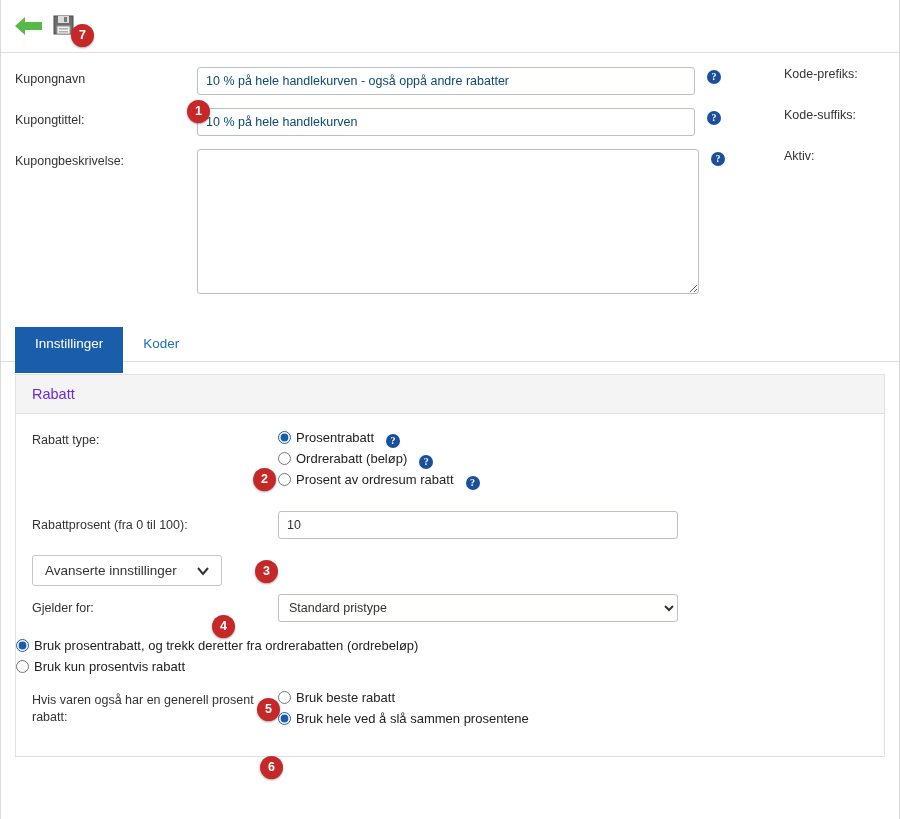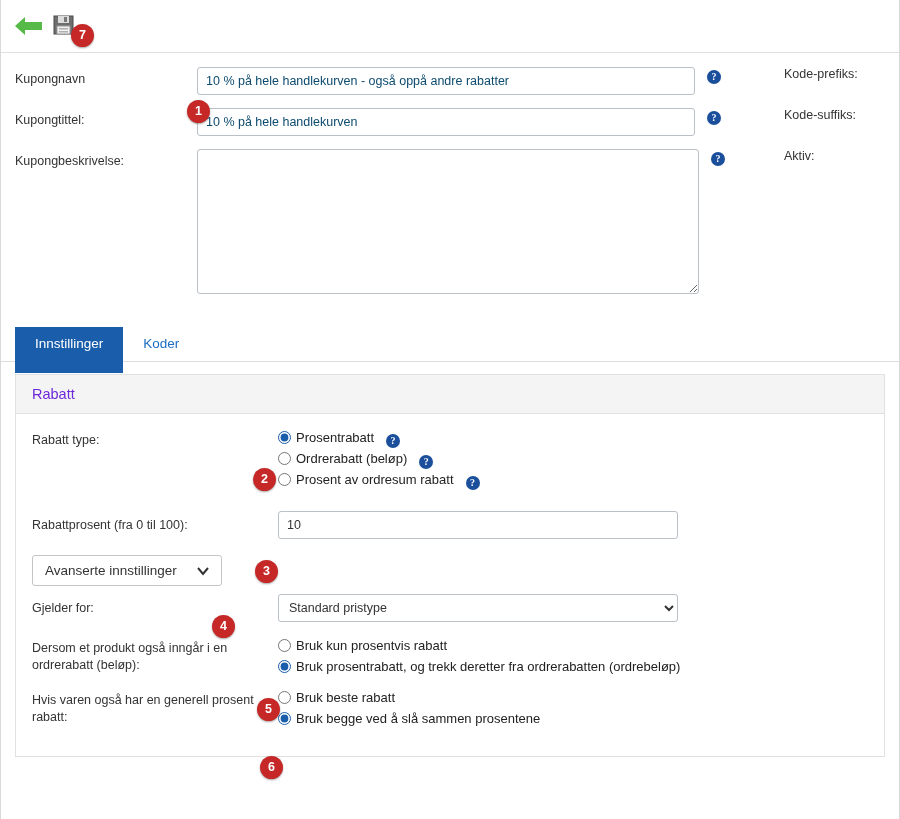--- a/index.html
+++ b/index.html
@@ -365,43 +365,42 @@
       </div>
 
       <div class="frow">
         <div class="flbl" style="padding-top:6px;">Gjelder for:</div>
         <select class="sel">
           <option>Standard pristype</option>
         </select>
       </div>
 
       <div class="frow" style="margin-top:16px;">
-        <div class="flbl">Dersom et produkt også inngår i en ordrerabatt (beløp):</div>
         <div>
+          <div class="radio-line">
+            <input type="radio" name="ordrerabattvalg" checked="" style="">
+            <label>Bruk prosentrabatt, og trekk deretter fra ordrerabatten (ordrebeløp)</label>
+          </div>
           <div class="radio-line">
             <input type="radio" name="ordrerabattvalg" style="">
             <label>Bruk kun prosentvis rabatt</label>
-          </div>
-          <div class="radio-line">
-            <input type="radio" name="ordrerabattvalg" checked="" style="">
-            <label>Bruk prosentrabatt, og trekk deretter fra ordrerabatten (ordrebeløp)</label>
           </div>
         </div>
       </div>
 
       <div class="frow" style="">
         <div class="flbl">Hvis varen også har en generell prosent rabatt:</div>
         <div>
           <div class="radio-line">
             <input type="radio" name="generellprosent" style="">
             <label>Bruk beste rabatt</label>
           </div>
           <div class="radio-line">
             <input type="radio" name="generellprosent" checked="" style="">
-            <label>Bruk begge ved å slå sammen prosentene</label>
+            <label>Bruk hele ved å slå sammen prosentene</label>
           </div>
         </div>
       </div>
 
     </div>
   </div>
 
   <div class="badge" id="b1">1</div>
   <div class="badge" id="b2">2</div>
   <div class="badge" id="b3">3</div>

